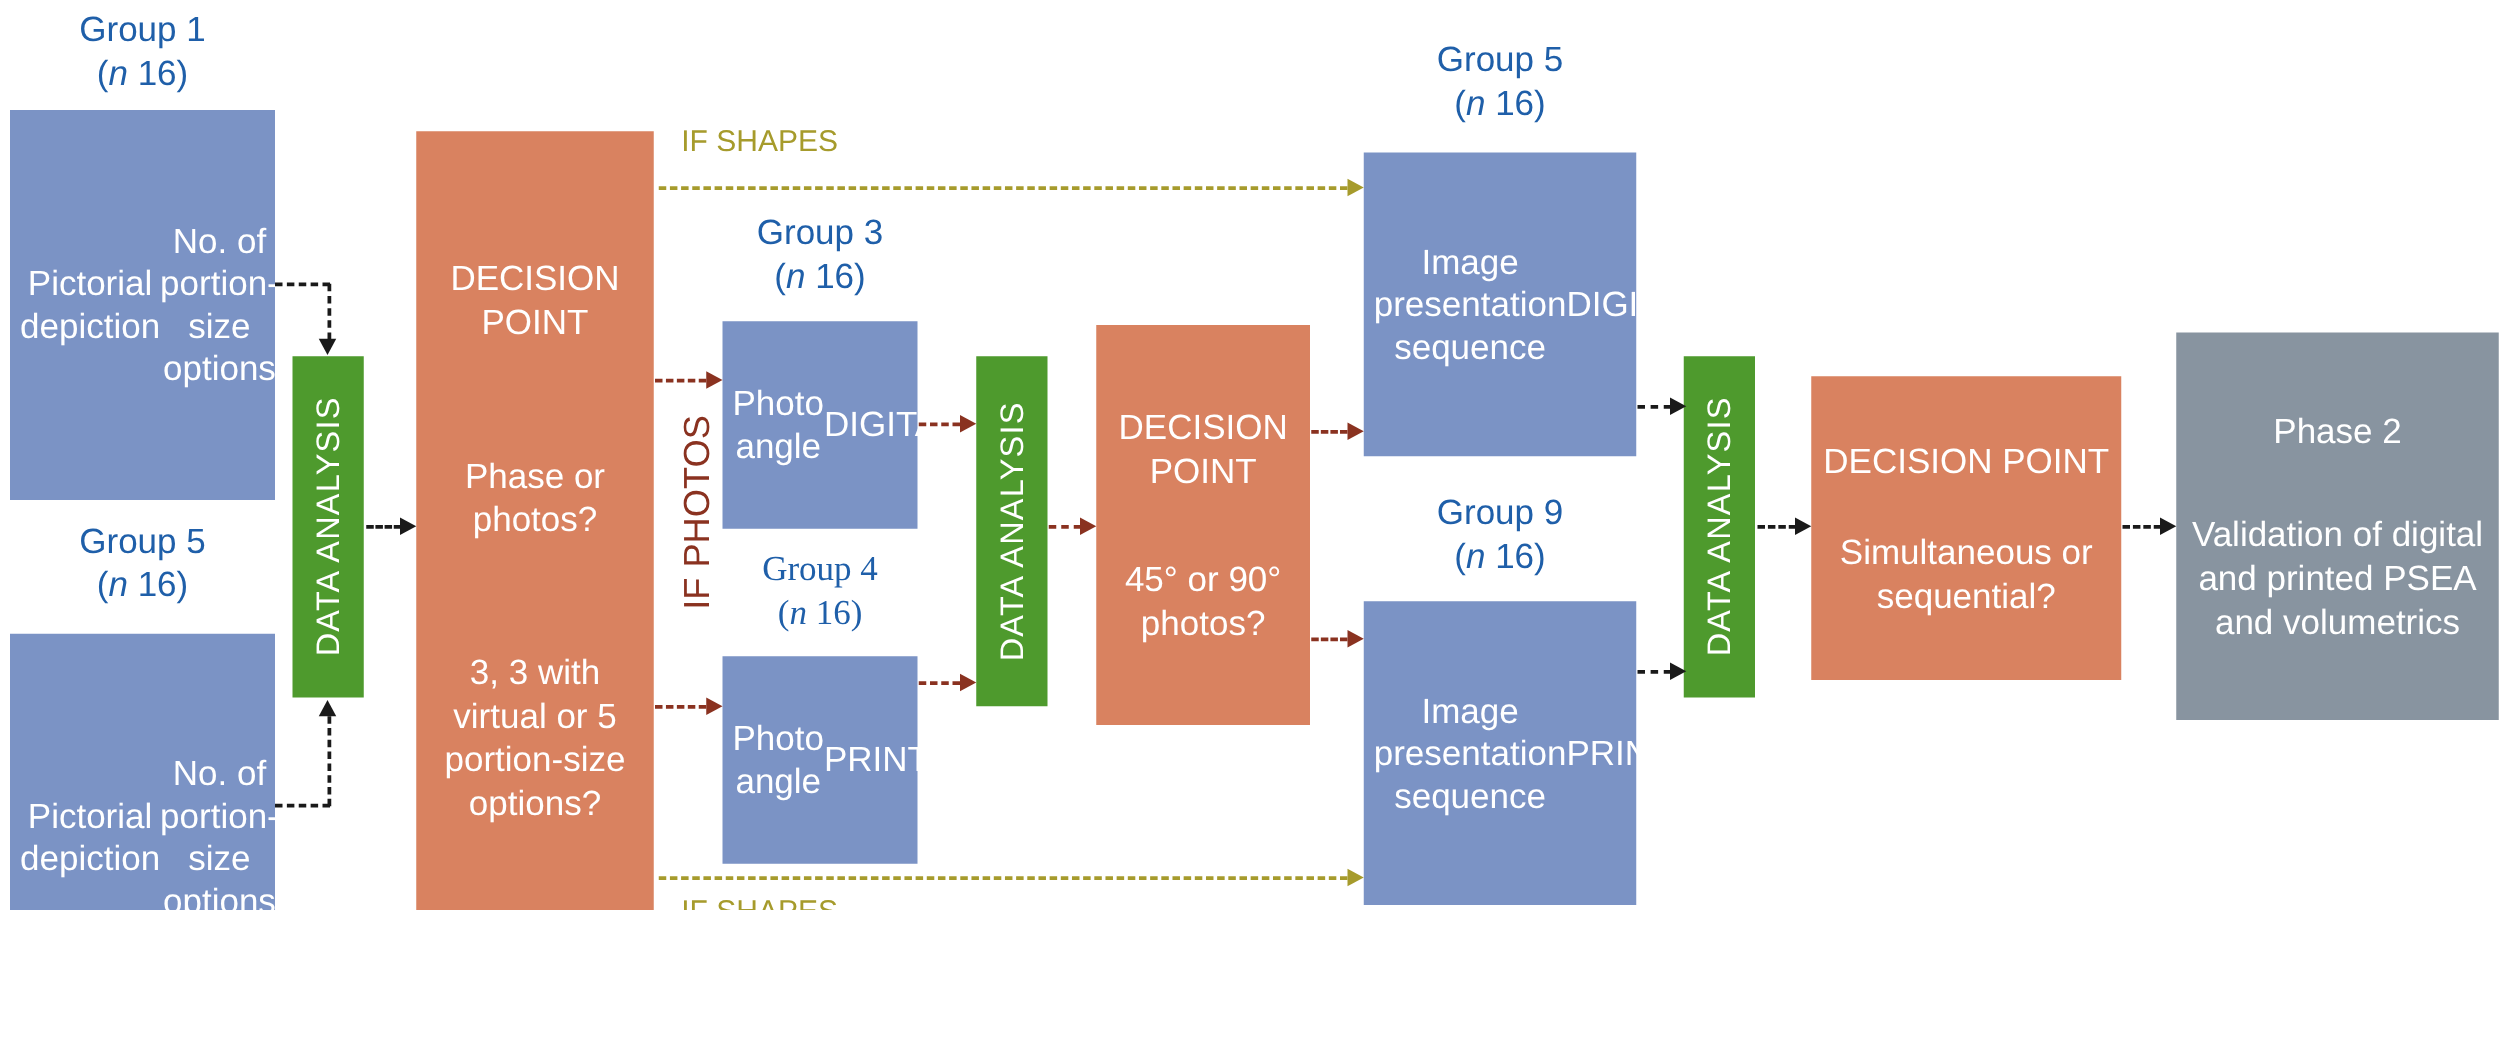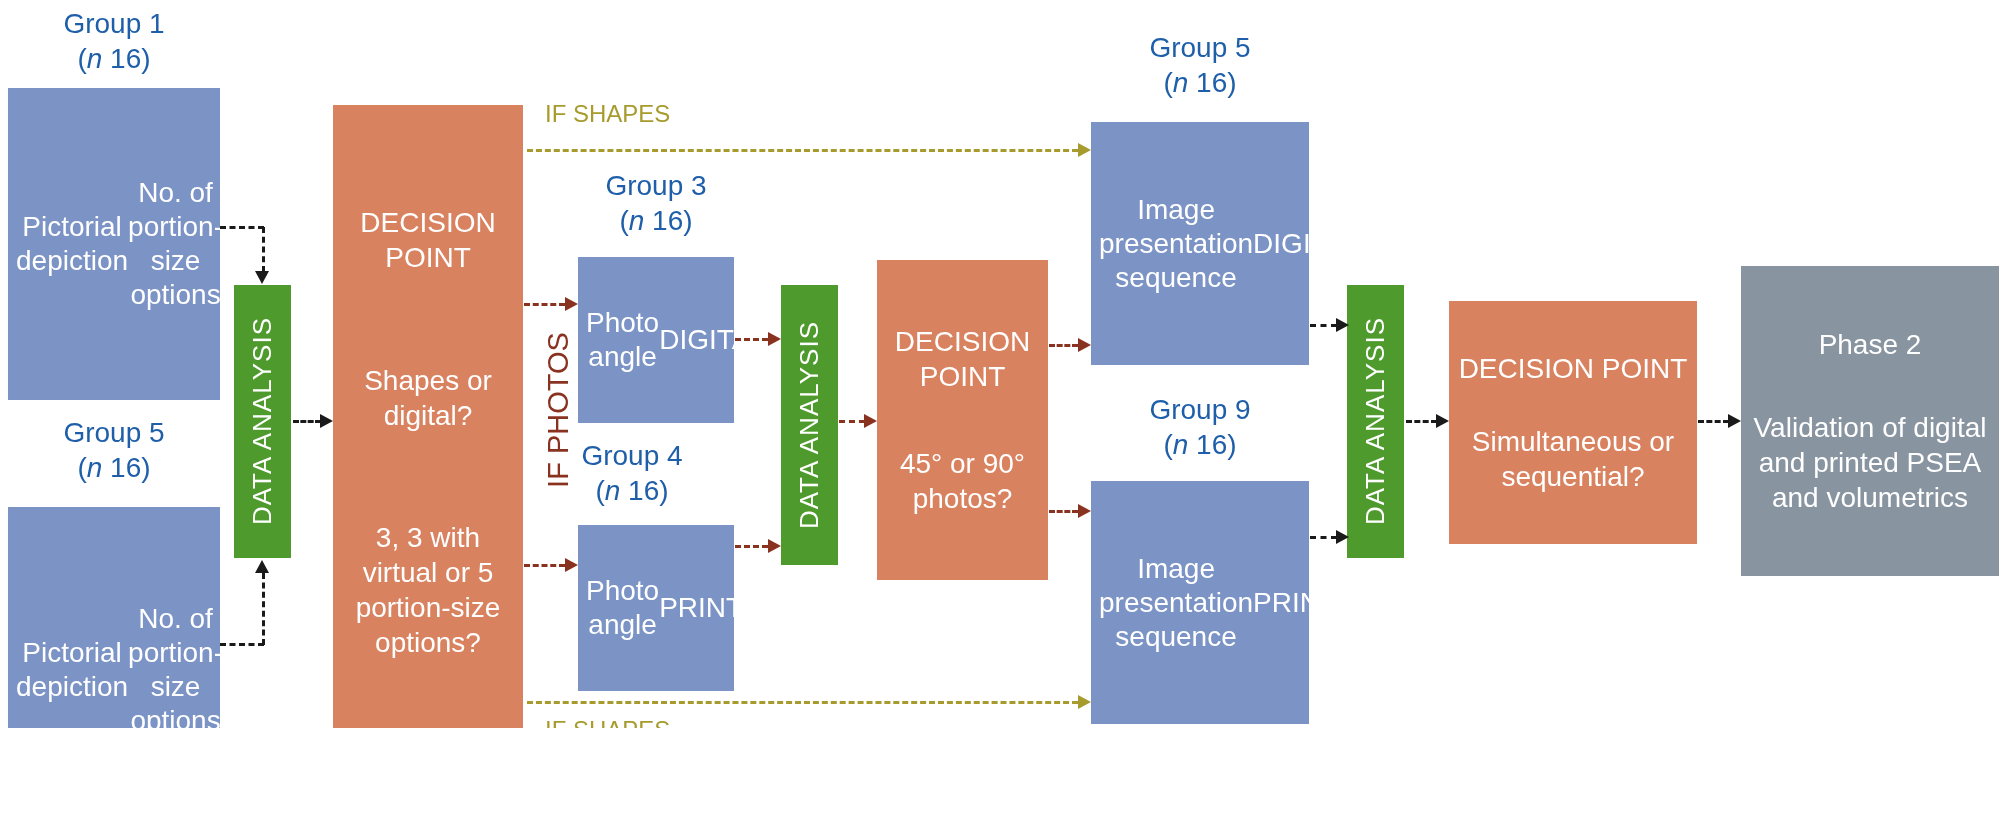--- a/index.html
+++ b/index.html
@@ -65,38 +65,38 @@
     <div>No. of portion-size options</div>
     <div>PRINTED</div>
   </div>
 
   <div class="abox" style="left:234px; top:285px; width:57px; height:273px;">
     <span class="vtext">DATA ANALYSIS</span>
   </div>
 
   <div class="dbox" style="left:333px; top:105px; width:190px; height:655px;">
     <div>DECISION POINT</div>
-    <div>Shapes or digital?</div>
+    <div>Phase or photos?</div>
     <div>3, 3 with virtual or 5 portion-size options?</div>
   </div>
 
   <div class="branch" style="left:545px; top:100px;">IF SHAPES</div>
   <div class="vbranch" style="left:472px; top:395px; width:170px; height:30px;">IF PHOTOS</div>
   <div class="branch" style="left:545px; top:716px;">IF SHAPES</div>
 
   <div class="glabel" style="left:568px; top:168px; width:176px;">
     <div>Group 3</div>
     <div><span>(</span><i>n</i><span> 16)</span></div>
   </div>
   <div class="gbox" style="left:578px; top:257px; width:156px; height:166px;">
     <div>Photo angle</div>
     <div>DIGITAL</div>
   </div>
 
-  <div class="glabel" style="left:544px; top:438px; width:176px;">
+  <div class="glabel" style="left:568px; top:438px; width:176px;font-family:Liberation Serif, serif;">
     <div>Group 4</div>
     <div><span>(</span><i>n</i><span> 16)</span></div>
   </div>
   <div class="gbox" style="left:578px; top:525px; width:156px; height:166px;">
     <div>Photo angle</div>
     <div>PRINTED</div>
   </div>
 
   <div class="abox" style="left:781px; top:285px; width:57px; height:280px;">
     <span class="vtext">DATA ANALYSIS</span>

